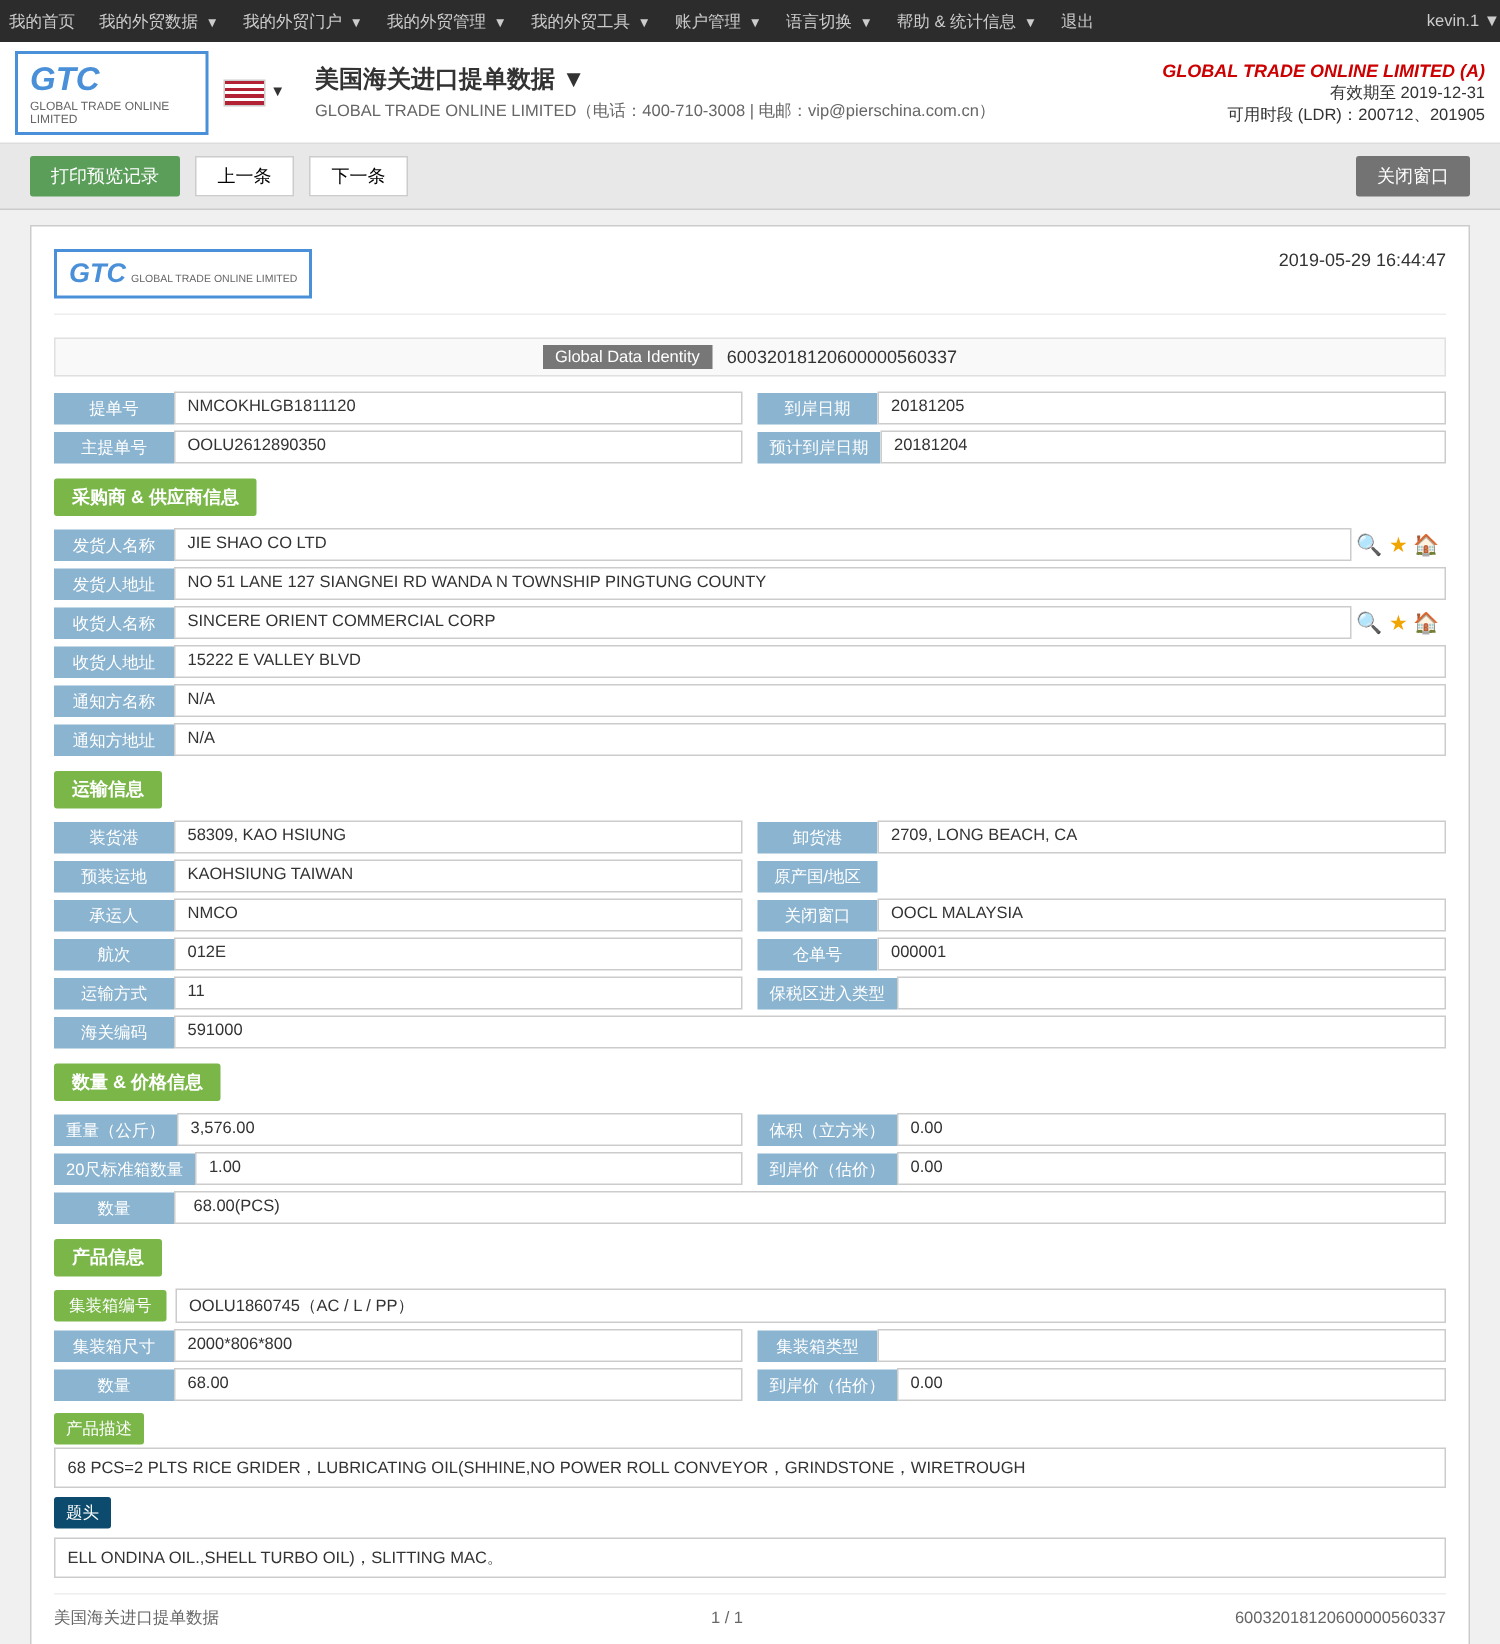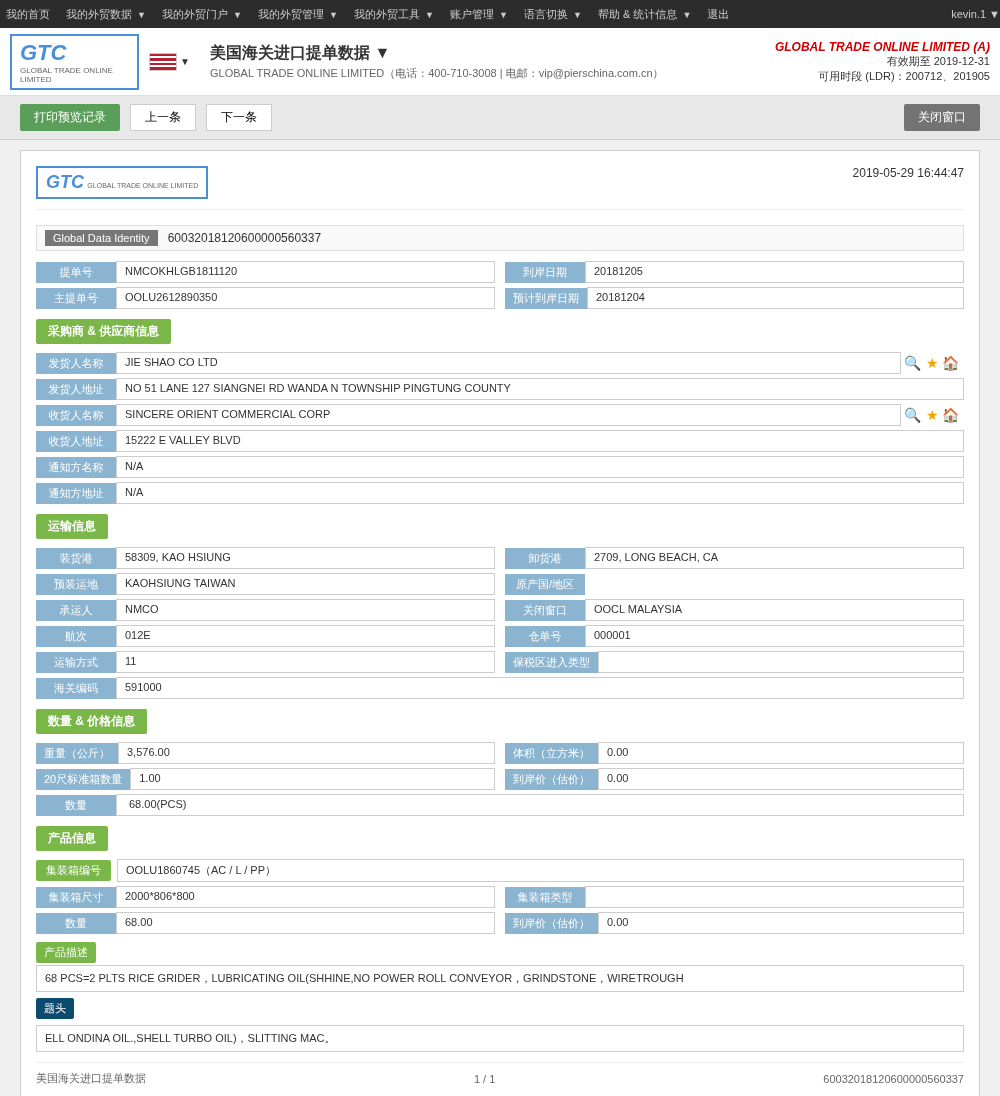--- a/index.html
+++ b/index.html
@@ -37,21 +37,21 @@
     .record-card { background: #fff; border: 1px solid #ccc; padding: 15px; }
 
     
     .card-header { display: flex; justify-content: space-between; align-items: flex-start; margin-bottom: 15px; padding-bottom: 10px; border-bottom: 1px solid #eee; }
     .card-logo-box { border: 2px solid #4a90d9; padding: 4px 8px; display: inline-block; }
     .card-logo-gtc { color: #4a90d9; font-size: 18px; font-weight: bold; font-style: italic; }
     .card-logo-sub { font-size: 7px; color: #666; }
     .card-datetime { font-size: 12px; color: #333; }
 
     
-    .global-data-row { display: flex; align-items: center; margin-bottom: 10px; background: #f9f9f9; border: 1px solid #e0e0e0; padding: 4px 8px; }
+    .global-data-row { display: flex; align-items: center; margin-bottom: 10px; background: #f9f9f9; border: 1px solid #e0e0e0; padding: 4px 8px; justify-content: center; }
     .gd-label { background: #777; color: #fff; padding: 2px 8px; font-size: 11px; margin-right: 10px; white-space: nowrap; }
     .gd-value { font-size: 12px; color: #333; }
 
     
     .form-row { display: flex; gap: 0; margin-bottom: 4px; }
     .form-cell { display: flex; align-items: center; flex: 1; }
     .form-label { background: #8ab4d0; color: #fff; padding: 3px 8px; font-size: 11px; white-space: nowrap; min-width: 80px; text-align: center; }
     .form-value { border: 1px solid #ccc; padding: 3px 8px; font-size: 11px; flex: 1; background: #fff; min-height: 22px; color: #333; }
     .form-icons { display: flex; gap: 4px; padding: 0 4px; align-items: center; }
     .icon-search { color: #888; cursor: pointer; font-size: 14px; }

